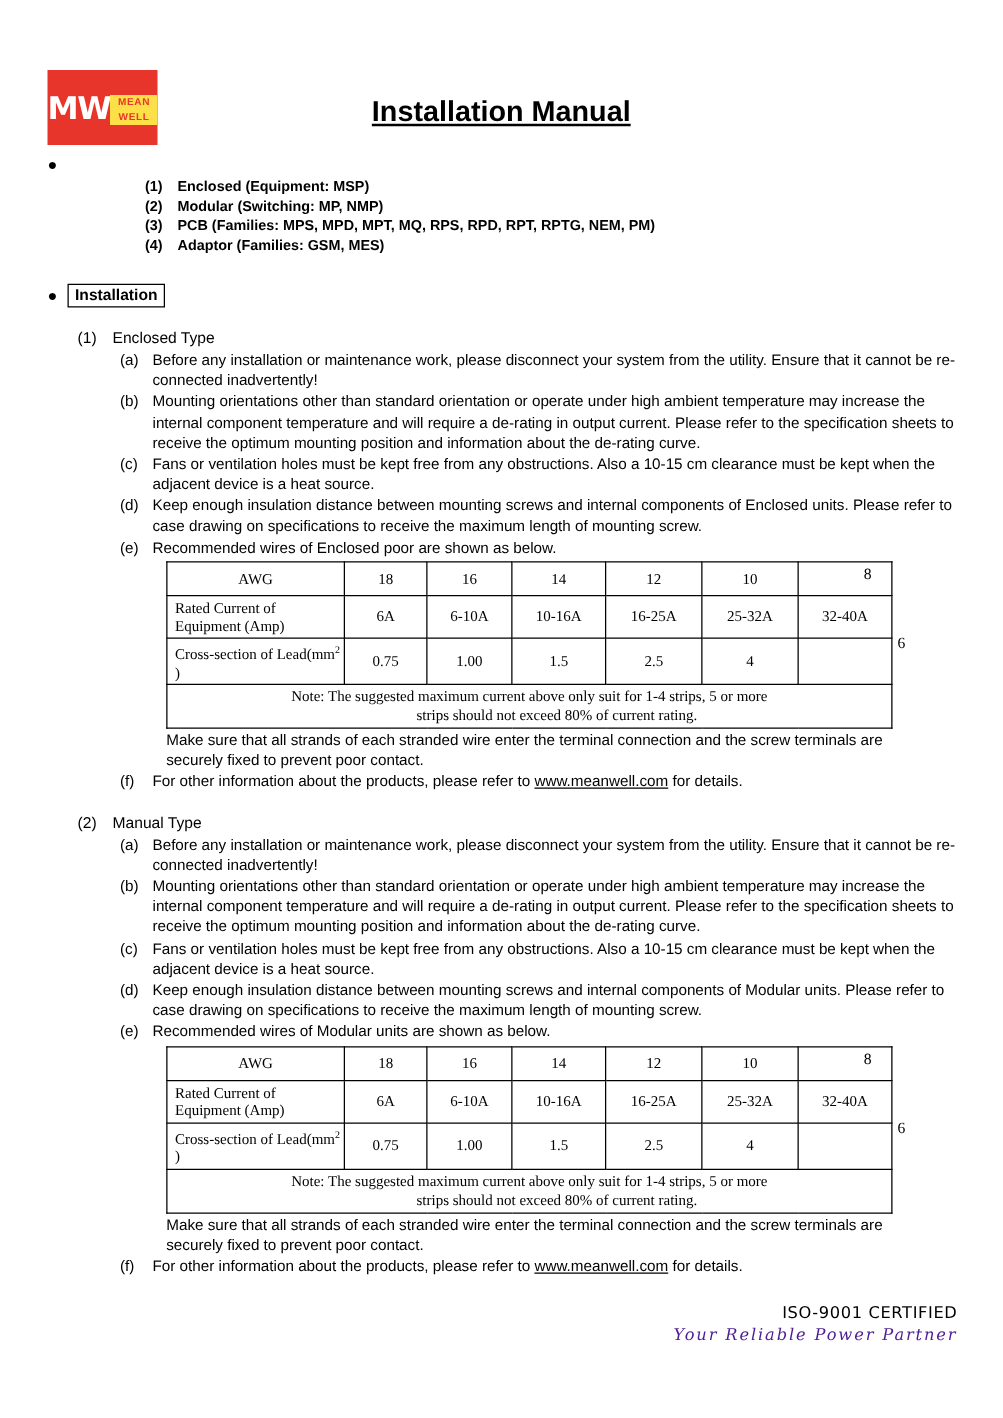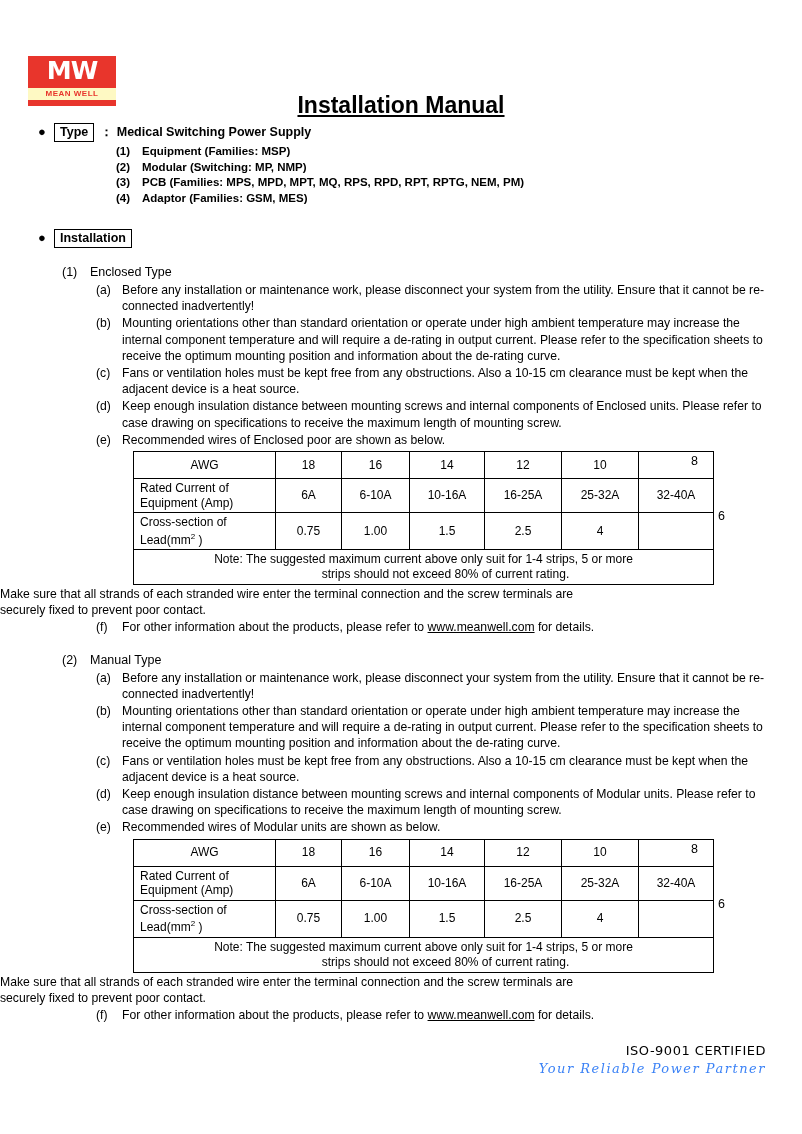--- a/index.html
+++ b/index.html
@@ -23,56 +23,56 @@
     padding: 0;
   }
 
   
   .header {
     position: relative;
     height: 86px;
   }
   .logo {
     position: absolute;
-    left: 28px;
+    left: 38px;
     top: 56px;
     width: 88px;
-    height: 50px;
+    height: 60px;
     background: #e8352c;
     display: flex;
-    flex-direction: column;
+    flex-direction: row;
     align-items: center;
     justify-content: flex-start;
     overflow: hidden;
   }
   .logo-mw {
     color: #ffffff;
     font-weight: bold;
     font-size: 25px;
     line-height: 27px;
     letter-spacing: -1px;
     font-family: "DejaVu Sans", sans-serif;
     margin-top: 1px;
   }
   .logo-band {
     width: 100%;
-    background: #fef9c3;
+    background: #fde047;
     color: #e8352c;
     font-size: 8px;
     font-weight: bold;
     text-align: center;
     letter-spacing: 0.5px;
     line-height: 12px;
     margin-top: 4px;
   }
   .doc-title {
     position: absolute;
     left: 0;
     right: 0;
-    top: 92px;
+    top: 76px;
     text-align: center;
     font-size: 23px;
     font-weight: bold;
     text-decoration: underline;
     font-family: "Liberation Sans", sans-serif;
   }
 
   
   .content {
     position: absolute;
@@ -148,20 +148,21 @@
     max-width: 646px;
   }
   .link { text-decoration: underline; }
 
   
   .tbl-wrap {
     position: relative;
     margin-left: 133px;
     margin-top: 3px;
     width: 545px;
+    font-family: Liberation Serif, serif;
   }
   table.wire {
     border-collapse: collapse;
     width: 545px;
     table-layout: fixed;
   }
   table.wire td {
     border: 1px solid #000;
     font-size: 12px;
     text-align: center;
@@ -189,20 +190,21 @@
   }
   .note-ind { padding-left: 44px; display:block; }
   .outside {
     position: absolute;
     font-size: 12.5px;
   }
   .outside.r1 { left: 558px; top: 3px; }
   .outside.r3 { left: 585px; top: 58px; }
 
   .after-tbl {
+    margin-left: 133px;
     font-size: 12.2px;
     line-height: 16.2px;
     max-width: 610px;
     margin-top: 1px;
   }
 
   
   .footer {
     position: absolute;
     right: 36px;
@@ -213,21 +215,21 @@
     font-family: "DejaVu Sans", sans-serif;
     font-size: 13px;
     letter-spacing: 0.5px;
     color: #000000;
   }
   .tagline {
     font-family: "DejaVu Serif", serif;
     font-style: italic;
     font-size: 13px;
     letter-spacing: 1.5px;
-    color: #3b82f6;
+    color: #4c1d95;
     margin-top: 3px;
   }
   sup { font-size: 8px; vertical-align: super; }
 </style>
 </head>
 <body>
 
 <div class="page">
 
   <div class="header">
@@ -235,27 +237,24 @@
       <div class="logo-mw">MW</div>
       <div class="logo-band">MEAN WELL</div>
     </div>
     <div class="doc-title">Installation Manual</div>
   </div>
 
   <div class="content">
 
     <div class="bullet-row">
       <div class="bullet">●</div>
-      <div>
-        <span class="boxed">Type</span><span class="type-colon">：</span><span class="type-val">Medical Switching Power Supply</span>
-      </div>
     </div>
 
     <div class="type-list">
-      <div><span class="num">(1)</span><span>Equipment (Families: MSP)</span></div>
+      <div><span class="num">(1)</span><span>Enclosed (Equipment: MSP)</span></div>
       <div><span class="num">(2)</span><span>Modular (Switching: MP, NMP)</span></div>
       <div><span class="num">(3)</span><span>PCB (Families: MPS, MPD, MPT, MQ, RPS, RPD, RPT, RPTG, NEM, PM)</span></div>
       <div><span class="num">(4)</span><span>Adaptor (Families: GSM, MES)</span></div>
     </div>
 
     <div class="section-gap"></div>
 
     <div class="bullet-row">
       <div class="bullet">●</div>
       <div><span class="boxed">Installation</span></div>

